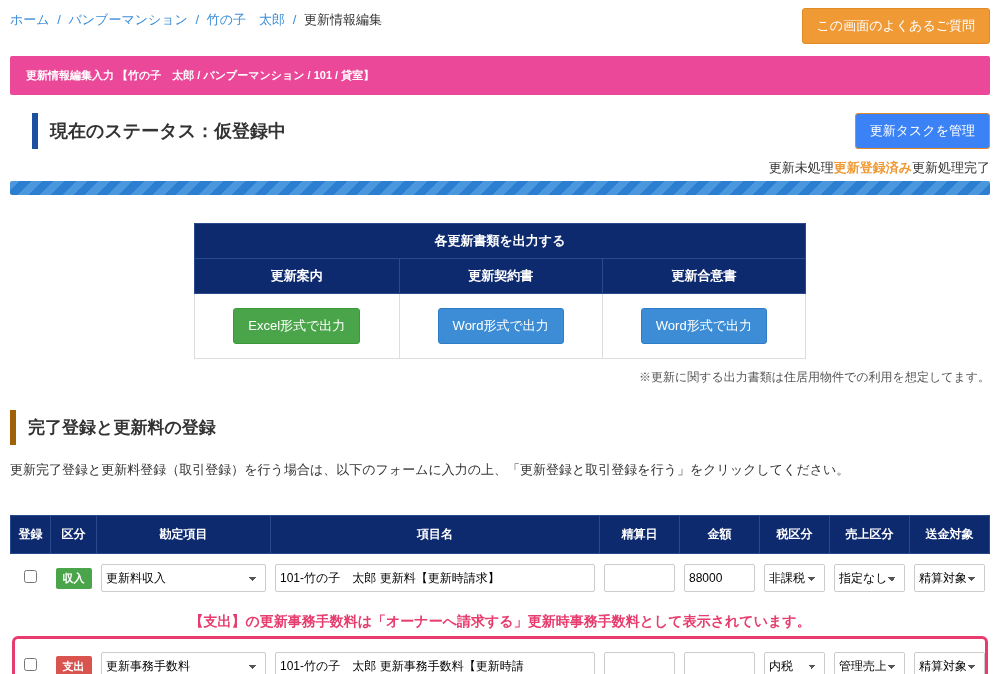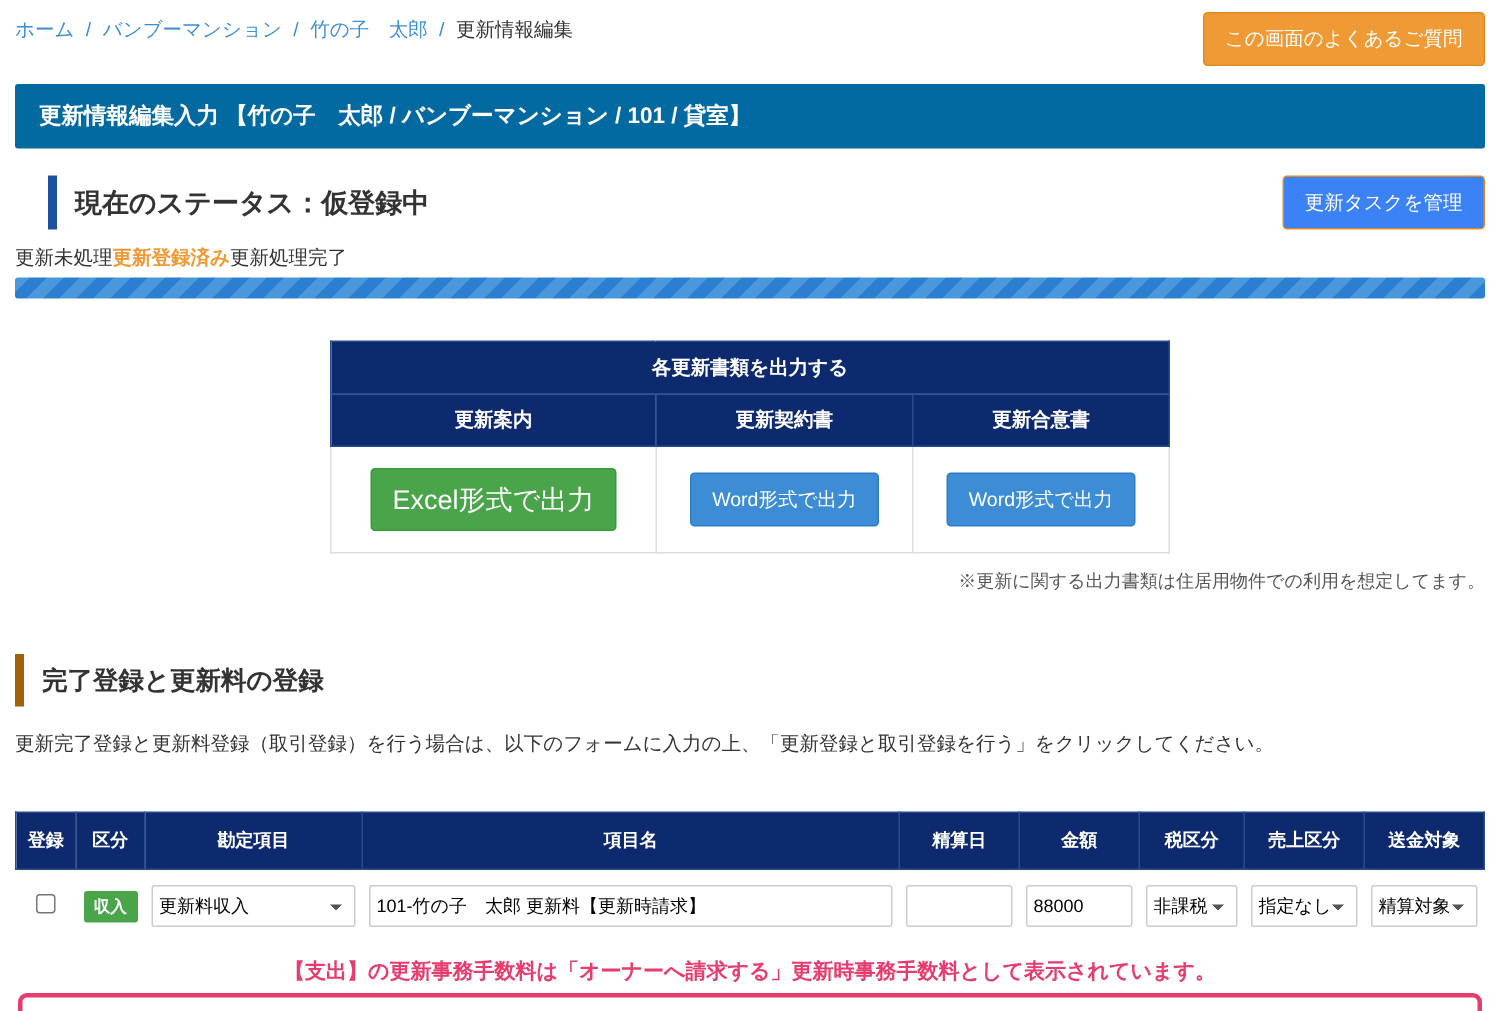--- a/index.html
+++ b/index.html
@@ -6,51 +6,51 @@
 body { font-family: "Hiragino Kaku Gothic Pro", "Meiryo", sans-serif; font-size: 13px; color: #333; background: #fff; }
 .container { width: 1000px; margin: 0 auto; padding: 0 10px; }
 
 .top-bar { display: flex; justify-content: space-between; align-items: flex-start; padding: 8px 0 12px; }
 .breadcrumb { color: #3c8dd6; font-size: 13px; padding-top: 3px; }
 .breadcrumb a { color: #3c8dd6; text-decoration: none; }
 .breadcrumb .sep { color: #3c8dd6; margin: 0 4px; }
 .breadcrumb .current { color: #333; }
 .faq-btn { background: #f09a36; color: #fff; border: 1px solid #e08a26; border-radius: 3px; padding: 8px 14px; font-size: 13px; cursor: pointer; }
 
-.page-title-bar { background: #0369a1; color: #fff; padding: 12px 16px; font-size: 15px; font-weight: bold; border-radius: 2px; margin-bottom: 18px; }
+.page-title-bar { background: #ec4899; color: #fff; padding: 12px 16px; font-size: 11px; font-weight: bold; border-radius: 2px; margin-bottom: 18px; }
 
 .status-row { display: flex; justify-content: space-between; align-items: center; margin-bottom: 10px; padding-left: 22px; }
 .status-box { border-left: 6px solid #1e50a2; padding: 6px 12px; font-size: 18px; font-weight: bold; color: #333; }
 .manage-btn { background: #3b82f6; color: #fff; border: 1px solid #e08a26; border-radius: 3px; padding: 8px 14px; font-size: 13px; cursor: pointer; }
 
-.progress-labels { display: flex; justify-content: flex-start; font-size: 13px; margin-bottom: 4px; }
+.progress-labels { display: flex; justify-content: flex-end; font-size: 13px; margin-bottom: 4px; }
 .progress-labels .center { color: #f09a36; font-weight: bold; }
 .progress-bar { height: 14px; background: repeating-linear-gradient(-45deg, #2c7fd0, #2c7fd0 8px, #4a97de 8px, #4a97de 16px); border-radius: 2px; margin-bottom: 28px; }
 
-.doc-table { width: 560px; margin: 4px auto 10px; border: 1px solid #0e2a6e; border-collapse: collapse; }
+.doc-table { width: 612px; margin: 4px auto 10px; border: 1px solid #0e2a6e; border-collapse: collapse; }
 .doc-table th { background: #0e2a6e; color: #fff; font-size: 13px; font-weight: bold; text-align: center; padding: 8px; border: 1px solid #2a4a8e; }
 .doc-table td { text-align: center; padding: 14px 8px; border: 1px solid #ddd; }
-.btn-excel { background: #4aa54a; color: #fff; border: 1px solid #3a9a3a; border-radius: 3px; padding: 8px 14px; font-size: 18px; cursor: pointer; }
+.btn-excel { background: #4aa54a; color: #fff; border: 1px solid #3a9a3a; border-radius: 3px; padding: 8px 14px; font-size: 13px; cursor: pointer; }
 .btn-word { background: #3c8dd6; color: #fff; border: 1px solid #2c7dc6; border-radius: 3px; padding: 8px 14px; font-size: 13px; cursor: pointer; }
-.doc-note { text-align: right; font-size: 12px; color: #555; margin-bottom: 40px; }
+.doc-note { text-align: right; font-size: 12px; color: #555; margin-bottom: 24px; }
 
 .section-title { border-left: 6px solid #a16207; padding: 6px 12px; font-size: 17px; font-weight: bold; margin-bottom: 14px; }
 .section-desc { font-size: 13px; line-height: 1.7; margin-bottom: 34px; }
 
 .reg-table { width: 100%; border-collapse: collapse; }
 .reg-table thead th { background: #0e2a6e; color: #fff; font-size: 12px; font-weight: bold; text-align: center; padding: 10px 4px; border: 1px solid #2a4a8e; }
 .reg-table tbody td { padding: 10px 4px; border: 1px solid #fff; text-align: center; vertical-align: middle; }
 .reg-table select, .reg-table input[type=text] { width: 100%; font-size: 12px; padding: 5px 4px; border: 1px solid #ccc; border-radius: 2px; height: 28px; background: #fff; }
 .reg-table select { appearance: none; -webkit-appearance: none; background-image: linear-gradient(45deg, transparent 50%, #555 50%), linear-gradient(135deg, #555 50%, transparent 50%); background-position: calc(100% - 12px) 12px, calc(100% - 8px) 12px; background-size: 4px 4px, 4px 4px; background-repeat: no-repeat; padding-right: 18px; }
 .badge { display: inline-block; color: #fff; font-size: 11px; padding: 3px 7px; border-radius: 2px; font-weight: bold; }
 .badge-in { background: #4aa54a; }
 .badge-out { background: #d9534f; }
 .col-reg { width: 40px; }
 .col-kubun { width: 46px; }
-.col-account { width: 145px; }
+.col-account { width: 174px; }
 .col-name { width: auto; }
 .col-date { width: 80px; }
 .col-amount { width: 80px; }
 .col-tax { width: 70px; }
 .col-sales { width: 80px; }
 .col-send { width: 80px; }
 
 .annotation { color: #e63c6e; font-weight: bold; font-size: 14px; text-align: center; padding: 6px 0 4px; }
 
 .table-wrap { position: relative; }

